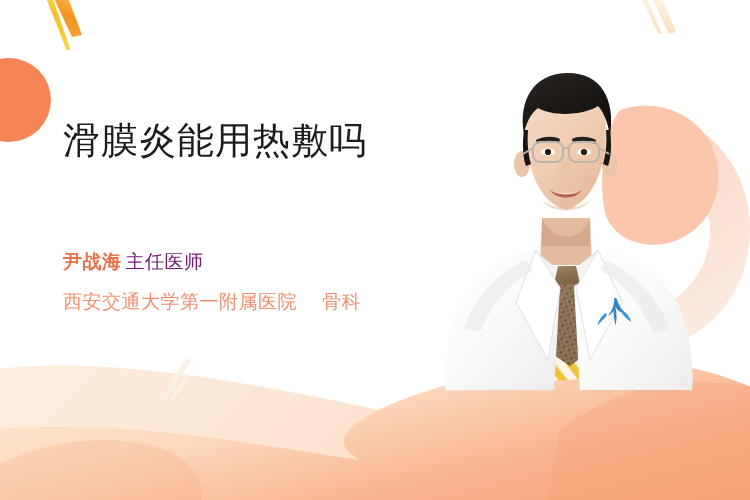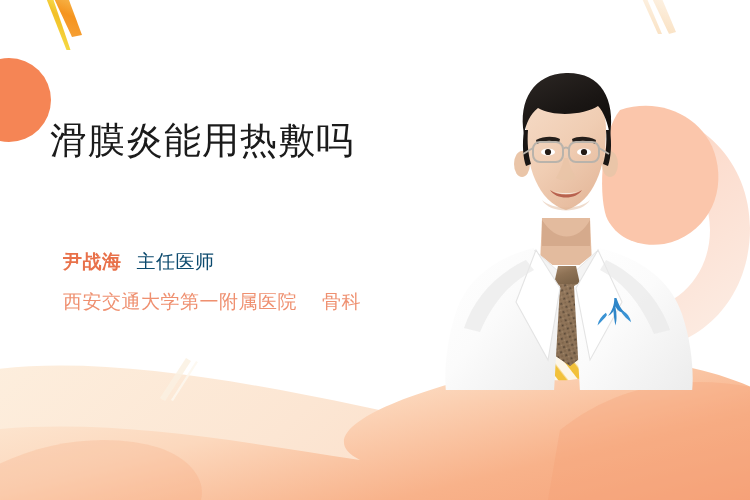--- a/index.html
+++ b/index.html
@@ -32,21 +32,21 @@
   .content {
     position: absolute;
     left: 0; top: 0;
     width: 450px;
     height: 500px;
     z-index: 6;
   }
 
   .title {
     position: absolute;
-    left: 50px;
+    left: 63px;
     top: 118px;
     font-size: 37px;
     line-height: 46px;
     letter-spacing: 1px;
     color: #1b1b1b;
     font-weight: 400;
     white-space: nowrap;
   }
 
   .doctor-line1 {
@@ -56,23 +56,23 @@
     font-size: 19px;
     line-height: 27px;
     white-space: nowrap;
     letter-spacing: 0.5px;
   }
   .doc-name {
     color: #e8714a;
     font-weight: bold;
   }
   .doc-title {
-    color: #0c4a6e;
+    color: #701a75;
     font-weight: normal;
-    margin-left: 15px;
+    margin-left: 4px;
   }
 
   .doctor-line2 {
     position: absolute;
     left: 63px;
     top: 288px;
     font-size: 19px;
     line-height: 27px;
     white-space: nowrap;
     letter-spacing: 0.5px;

